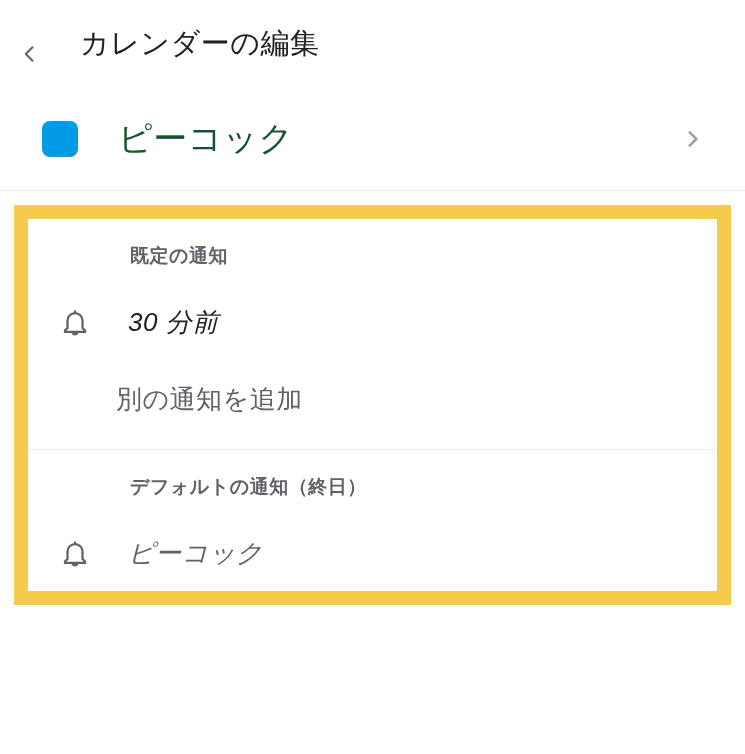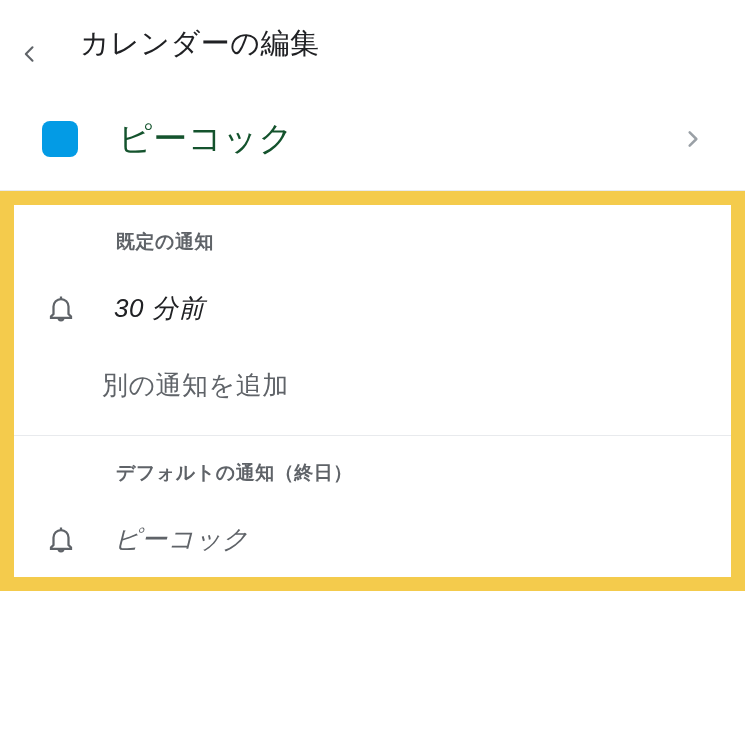--- a/index.html
+++ b/index.html
@@ -60,21 +60,21 @@
       width: 20px;
       height: 20px;
       stroke: #9aa0a6;
       stroke-width: 3;
       fill: none;
       stroke-linecap: round;
       stroke-linejoin: round;
     }
     .highlight-box {
       border: 14px solid #f4cb4c;
-      margin: 0;
+      margin: 14px;
     }
     .section {
       border-bottom: 1px solid #e8eaed;
       padding-bottom: 32px;
     }
     .section:last-child {
       border-bottom: none;
       padding-bottom: 20px;
     }
     .section-header {

